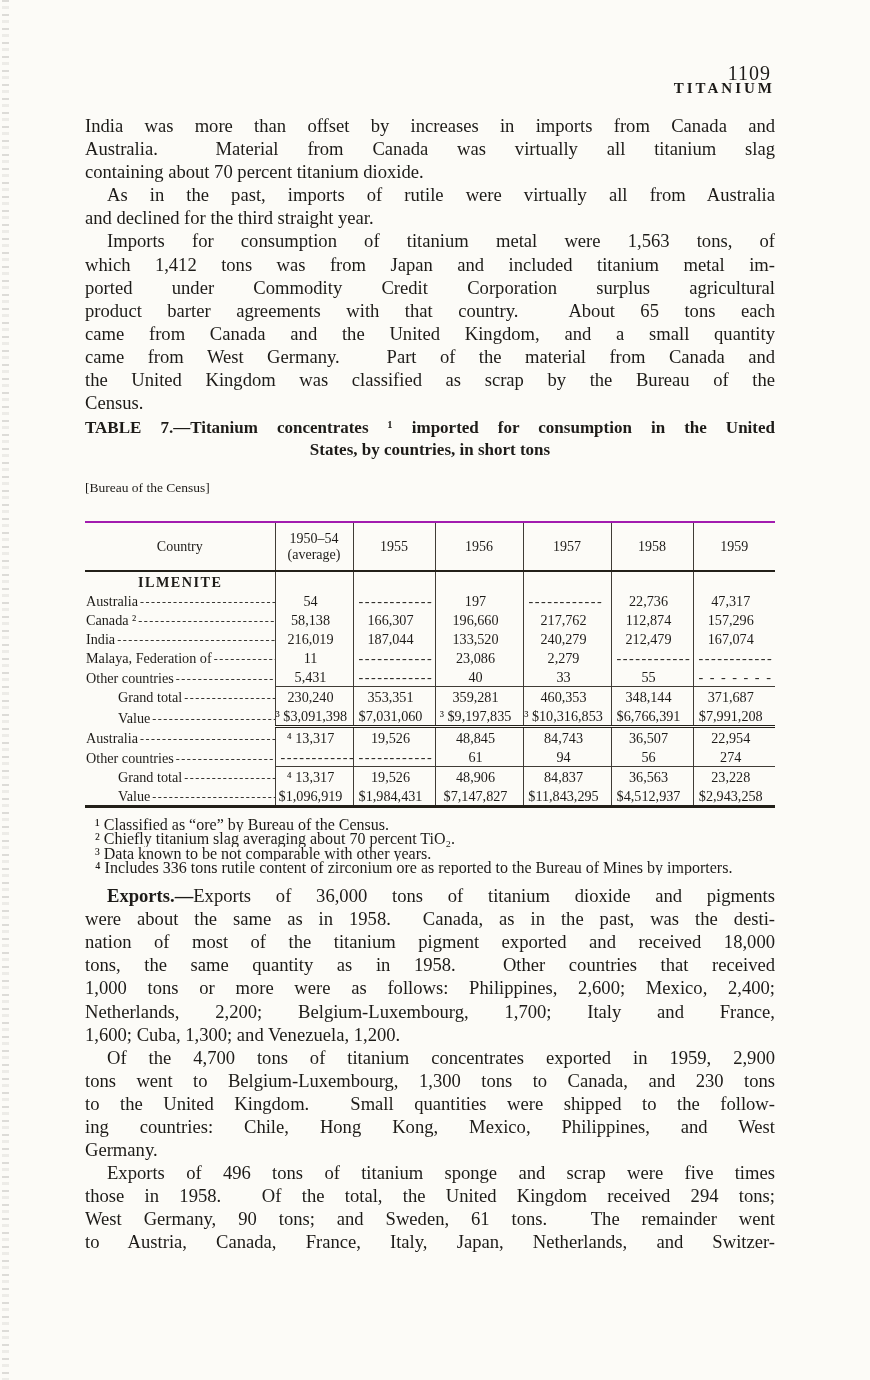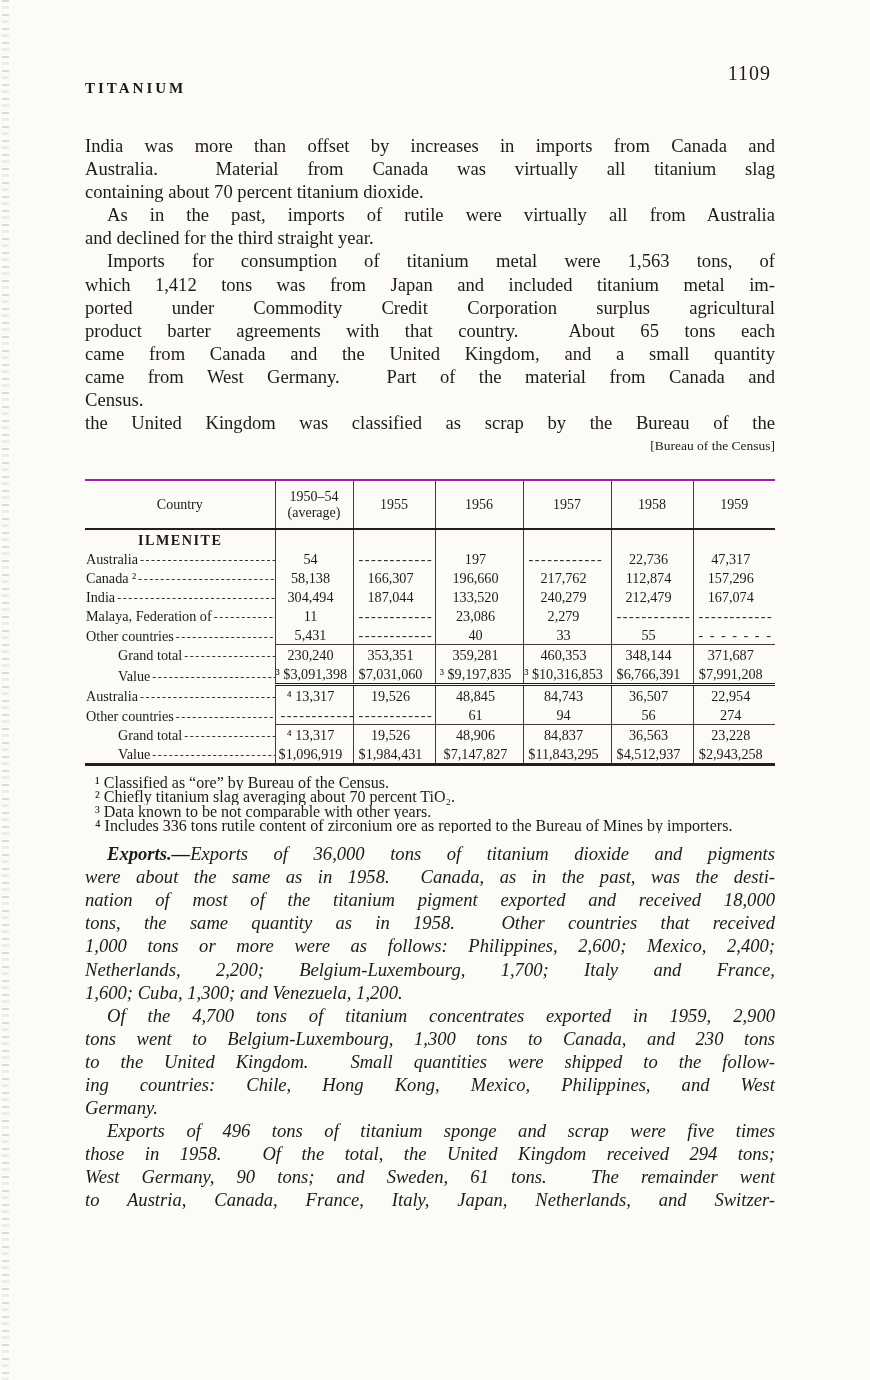--- a/index.html
+++ b/index.html
@@ -5,34 +5,34 @@
   html,body{margin:0;padding:0;background:#e8e6e1;}
   .page{position:relative;width:870px;height:1380px;background:#fcfbf7;
         font-family:"Liberation Serif","DejaVu Serif",serif;color:#1d1b18;overflow:hidden;}
   .edge-noise{position:absolute;left:2px;top:0;width:7px;height:100%;
       background:repeating-linear-gradient(180deg,
         rgba(110,108,104,.22) 0 2px, transparent 2px 6px,
         rgba(130,128,122,.12) 6px 9px, transparent 9px 14px);}
   .content{position:absolute;left:85px;top:0;width:690px;}
 
   .running-head{position:relative;height:38px;margin-top:64px;}
-  .head-title{position:absolute;left:0;right:0;top:16px;text-align:left;
+  .head-title{position:absolute;left:0;right:0;top:16px;text-align:right;
       font-size:15px;font-weight:bold;letter-spacing:3px;}
   .page-num{position:absolute;right:4px;top:-2px;font-size:20px;letter-spacing:1px;}
 
-  .body-text{font-size:18.6px;line-height:23.1px;margin-top:32px;}
+  .body-text{font-size:18.6px;line-height:23.1px;margin-top:12px;}
   .pline{text-align:justify;text-align-last:justify;}
   .pline.ind{text-indent:22px;}
   .pline.endp{text-align-last:auto;}
   .bp{font-weight:bold;}
 
   .tbl-title{font-weight:bold;font-size:17px;line-height:21.5px;margin-top:3px;}
   .tl1{text-align:justify;text-align-last:justify;}
   .tl2{text-align:center;}
-  .tbl-src{text-align:right;font-size:13.5px;margin-top:4px;}
+  .tbl-src{text-align:left;font-size:13.5px;margin-top:20px;}
 
   table.data-table{border-collapse:collapse;table-layout:fixed;width:690px;margin-top:25px;
       border-top:2px solid #a21caf;border-bottom:3px solid #232019;}
   .data-table th,.data-table td{padding:0;margin:0;}
   .data-table thead th{font-weight:normal;font-size:14px;line-height:16px;height:47px;
       text-align:center;vertical-align:middle;white-space:pre-line;
       border-bottom:2px solid #232019;}
   .vln{border-left:1px solid #403c36;}
   .data-table tbody td{font-size:14.2px;height:19px;vertical-align:bottom;
       white-space:nowrap;overflow:hidden;}
@@ -47,21 +47,21 @@
   .section-cell{text-align:center;font-weight:bold;font-size:12.8px;letter-spacing:1.5px;
         height:27px;vertical-align:bottom;padding-bottom:3px;}
   tr.total-top td{border-top:1.5px solid #403c36;}
   tr.total-top td.country-cell{border-top:none;}
   tr.dbl td{border-bottom:3px double #232019;}
   tr.dbl td.country-cell{border-bottom:none;}
   .total-label{padding-left:32px;}
 
   .footnotes{margin-top:10px;font-size:16px;line-height:14.2px;padding-left:10px;}
   .fnote{white-space:nowrap;overflow:hidden;}
-  .body-text.bottom{margin-top:9px;font-style:italic;}
+  .body-text.bottom{margin-top:9px;}
 </style>
 </head>
 <body>
 
 <div class="page">
   <div class="edge-noise"></div>
   <div class="content">
 
     <div class="running-head">
       <span class="head-title">TITANIUM</span>
@@ -73,24 +73,28 @@
         <div class="pline">Australia.&nbsp; Material from Canada was virtually all titanium slag</div>
         <div class="pline endp">containing about 70 percent titanium dioxide.</div>
         <div class="pline ind">As in the past, imports of rutile were virtually all from Australia</div>
         <div class="pline endp">and declined for the third straight year.</div>
         <div class="pline ind">Imports for consumption of titanium metal were 1,563 tons, of</div>
         <div class="pline">which 1,412 tons was from Japan and included titanium metal im-</div>
         <div class="pline">ported under Commodity Credit Corporation surplus agricultural</div>
         <div class="pline">product barter agreements with that country.&nbsp; About 65 tons each</div>
         <div class="pline">came from Canada and the United Kingdom, and a small quantity</div>
         <div class="pline">came from West Germany.&nbsp; Part of the material from Canada and</div>
+        <div class="pline">the United Kingdom was classified as scrap by the Bureau of the</div>
         <div class="pline endp">Census.</div>
-        <div class="pline">the United Kingdom was classified as scrap by the Bureau of the</div>
       </div>
 
+    <div class="tbl-title">
+      <div class="tl1">TABLE 7.—Titanium concentrates ¹ imported for consumption in the United</div>
+      <div class="tl2">States, by countries, in short tons</div>
+    </div>
     <div class="tbl-src">[Bureau of the Census]</div>
 
     <table class="data-table">
       <colgroup>
         <col style="width:190px">
           <col style="width:78px">
           <col style="width:82px">
         <col style="width:88px">
           <col style="width:88px">
           <col style="width:82px">
@@ -146,21 +150,21 @@
             <td class="vln num">112,874</td>
             <td class="vln num">157,296</td>
           </tr>
           <tr>
             <td class="country-cell">
               <div class="row-label">
                 <span class="lab">India</span>
                 <span class="lead"></span>
               </div>
             </td>
-            <td class="vln num">304,494</td>
+            <td class="vln num">216,019</td>
             <td class="vln num">187,044</td>
             <td class="vln num">133,520</td>
             <td class="vln num">240,279</td>
             <td class="vln num">212,479</td>
             <td class="vln num">167,074</td>
           </tr>
           <tr>
             <td class="country-cell">
               <div class="row-label">
                 <span class="lab">Malaya, Federation of</span>

